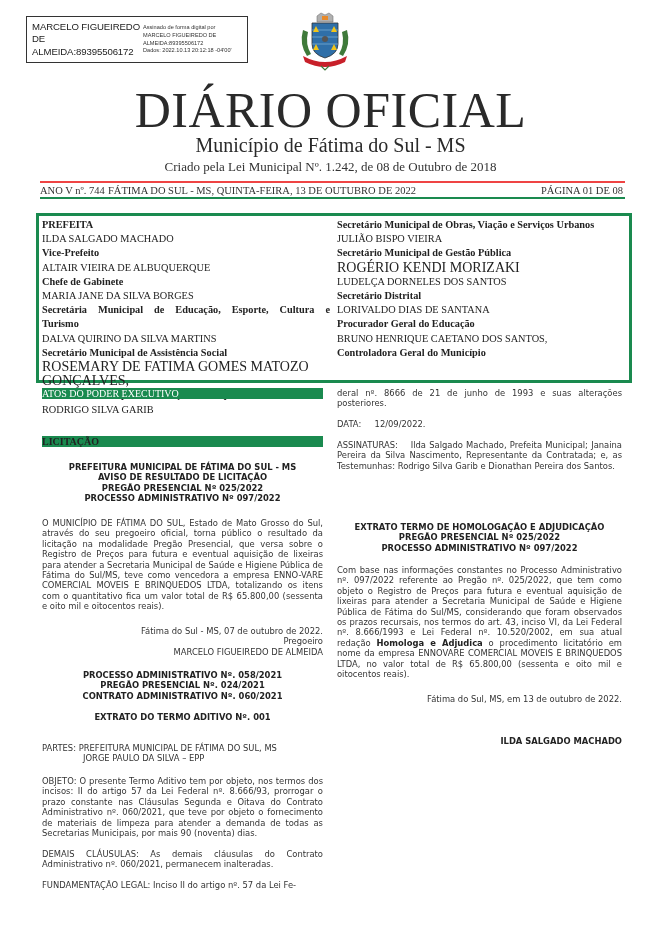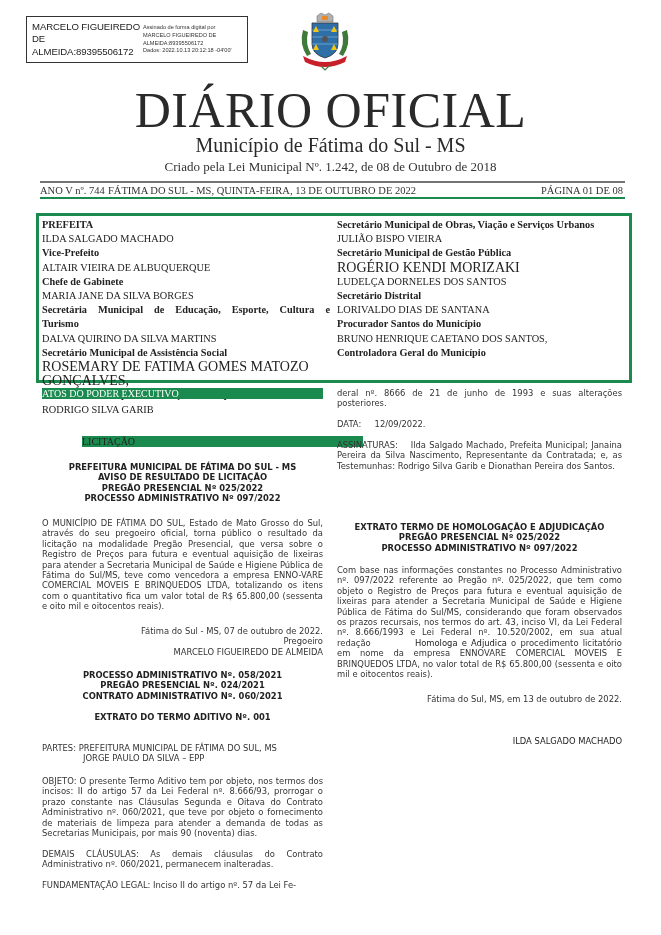--- a/index.html
+++ b/index.html
@@ -10,21 +10,21 @@
   .sig-name { font-family: "Liberation Sans", sans-serif; font-size: 9.6px; line-height: 12.6px; color: #222; width: 106px; letter-spacing: -0.1px; }
   .sig-info { font-family: "Liberation Sans", sans-serif; font-size: 5.6px; line-height: 7.6px; color: #333; margin-left: 5px; }
   .sig-line { display: block; white-space: nowrap; }
 
   .crest { position: absolute; left: 293px; top: 10px; width: 64px; height: 64px; }
 
   .masthead-title { position: absolute; left: 0; width: 661px; top: 84px; text-align: center; font-family: "Liberation Serif", serif; font-size: 50px; line-height: 52px; color: #2a2a2a; letter-spacing: 0.5px; }
   .masthead-sub { position: absolute; left: 0; width: 661px; top: 134px; text-align: center; font-family: "Liberation Serif", serif; font-size: 20px; line-height: 22px; color: #2a2a2a; }
   .masthead-law { position: absolute; left: 0; width: 661px; top: 159px; text-align: center; font-family: "Liberation Serif", serif; font-size: 13px; line-height: 15px; color: #333; }
 
-  .infobar { position: absolute; left: 40px; top: 181px; width: 585px; height: 18px; border-top: 2px solid #737373; border-bottom: 2px solid #1a8a4f; font-family: "Liberation Serif", serif; font-size: 10.5px; color: #333; display: flex; align-items: center; }
+  .infobar { position: absolute; left: 40px; top: 181px; width: 585px; height: 18px; border-top: 2px solid #ef4444; border-bottom: 2px solid #1a8a4f; font-family: "Liberation Serif", serif; font-size: 10.5px; color: #333; display: flex; align-items: center; }
   .infobar .ano { width: 68px; }
   .infobar .date { flex: 1; }
   .infobar .page { text-align: right; padding-right: 2px; }
 
   .staffbox { position: absolute; left: 36px; top: 213px; width: 596px; height: 170px; border: 3px solid #1a8a4f; font-family: "Liberation Serif", serif; font-size: 10.3px; line-height: 14.2px; color: #222; }
   .staff-col { position: absolute; top: 2px; }
   .staff-col.left { left: 3px; width: 288px; }
   .staff-col.right { left: 298px; width: 290px; }
   .role { font-weight: bold; display: block; }
   .role.justify { text-align: justify; text-align-last: left; word-spacing: 3px; }
@@ -34,21 +34,21 @@
   .section-bar { position: absolute; left: 42px; width: 281px; height: 11px; background: #1a8a4f; color: #ffffff; font-family: "Liberation Serif", serif; font-size: 10px; line-height: 11px; text-align: left; }
   .section-bar.a { top: 388px; }
   .section-bar.b { top: 436px; }
 
   .col { position: absolute; font-family: "DejaVu Sans", sans-serif; font-size: 8.4px; line-height: 10.4px; color: #333; }
   .col.left { left: 42px; width: 281px; }
   .col.right { left: 337px; width: 285px; }
   .p { text-align: justify; display: block; }
   .center-bold { text-align: center; font-weight: bold; display: block; color: #222; }
   .right-align { text-align: right; display: block; }
-  .b { font-weight: normal; color: #222; margin-left: 40px; }
+  .b { font-weight: bold; color: #222; }
   .indent { display: block; padding-left: 41px; }
 </style>
 </head>
 <body>
 
 <div class="sigbox">
   <div class="sig-name">
     <span class="sig-line">MARCELO FIGUEIREDO</span>
     <span class="sig-line">DE</span>
     <span class="sig-line">ALMEIDA:89395506172</span>
@@ -105,21 +105,21 @@
     <span class="person">RODRIGO SILVA GARIB</span>
   </div>
   <div class="staff-col right">
     <span class="role">Secretário Municipal de Obras, Viação e Serviços Urbanos</span>
     <span class="person">JULIÃO BISPO VIEIRA</span>
     <span class="role">Secretário Municipal de Gestão Pública</span>
     <span class="person small">ROGÉRIO KENDI MORIZAKI</span>
     <span class="person">LUDELÇA DORNELES DOS SANTOS</span>
     <span class="role">Secretário Distrital</span>
     <span class="person">LORIVALDO DIAS DE SANTANA</span>
-    <span class="role">Procurador Santos do Município</span>
+    <span class="role">Procurador Geral do Educação</span>
     <span class="person">BRUNO HENRIQUE CAETANO DOS SANTOS,</span>
     <span class="role">Controladora Geral do Município</span>
   </div>
 </div>
 
 <div class="section-bar a">ATOS DO PODER EXECUTIVO</div>
 <div class="section-bar b">LICITAÇÃO</div>
 
 <div class="col left" style="top:462px;">
   <span class="center-bold">PREFEITURA MUNICIPAL DE FÁTIMA DO SUL - MS</span>

